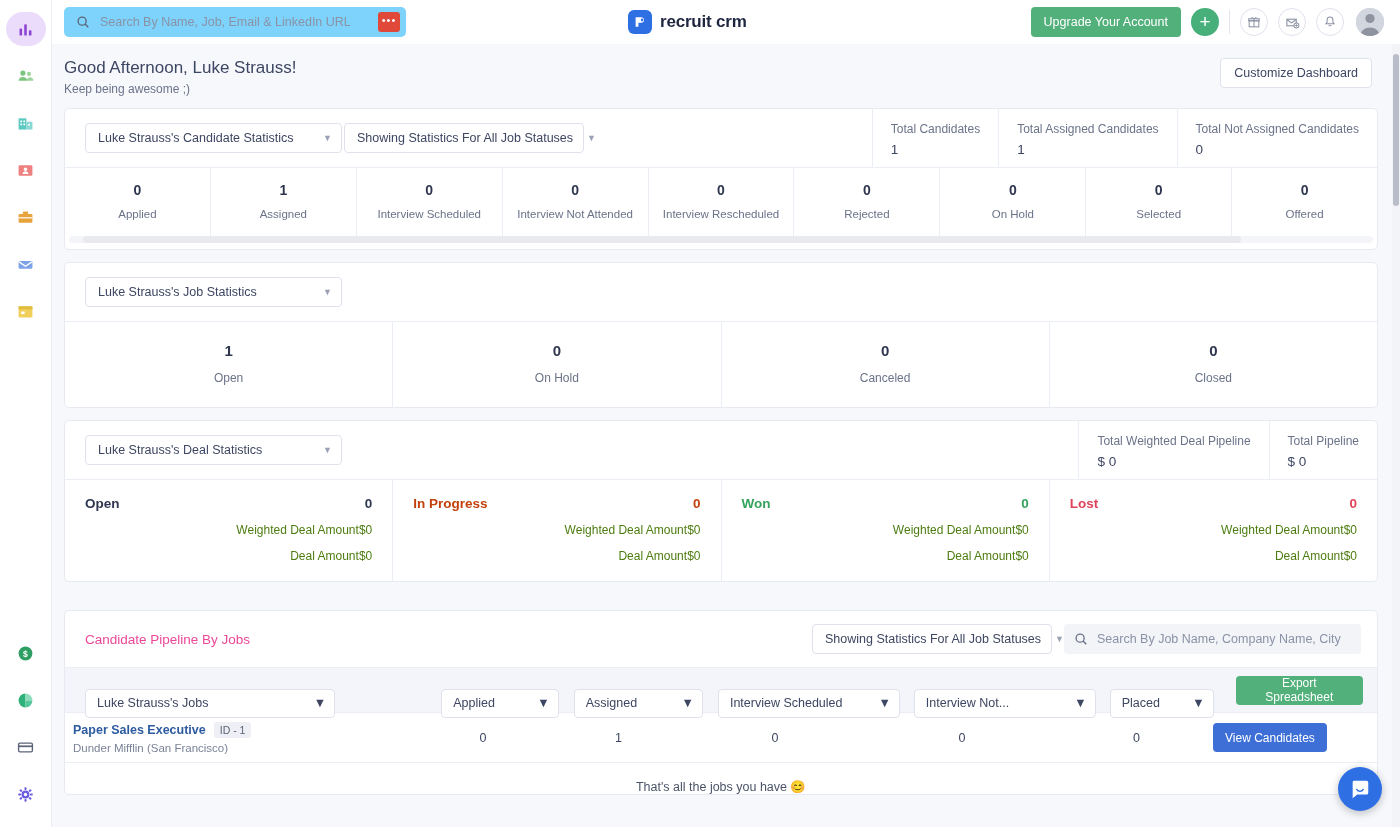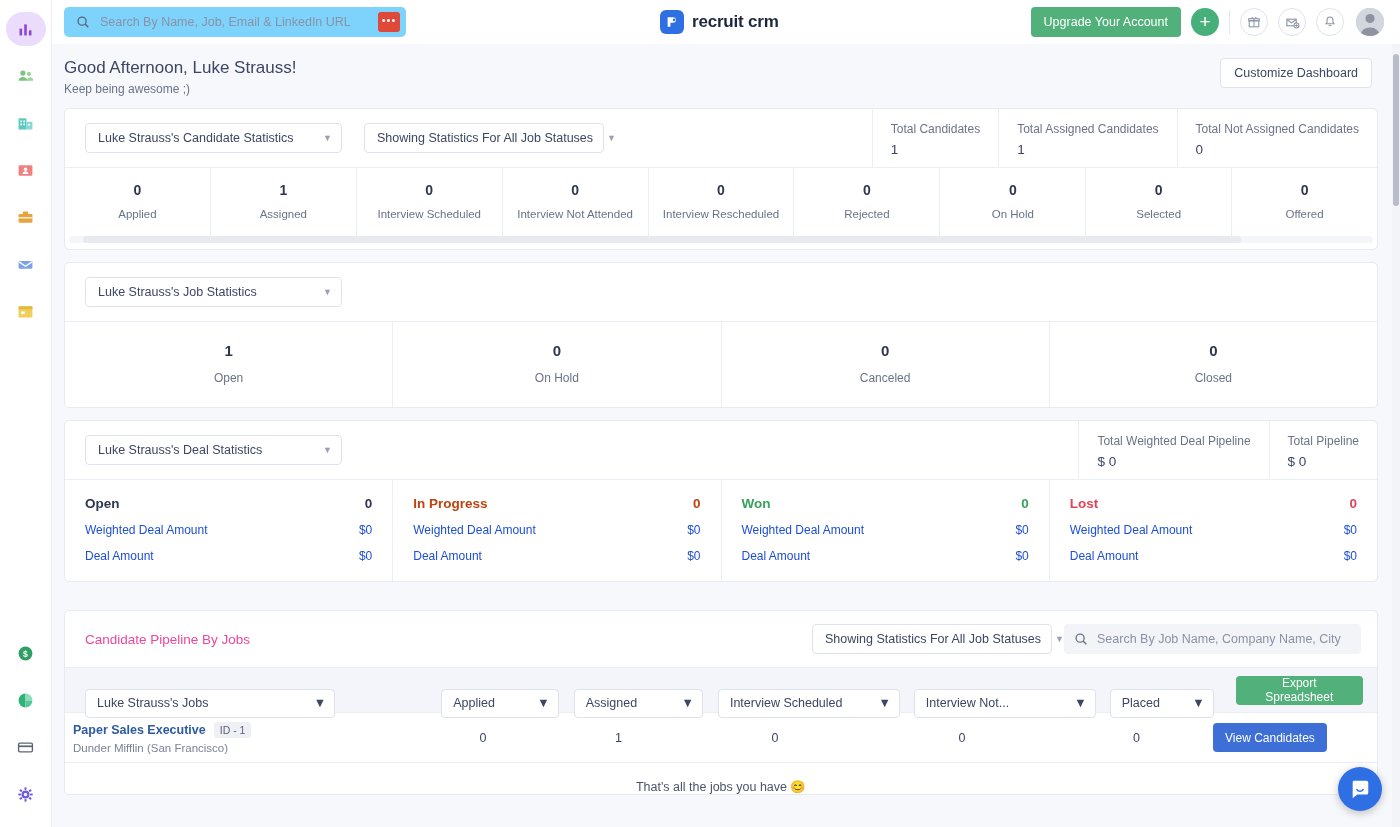--- a/index.html
+++ b/index.html
@@ -42,21 +42,21 @@
     margin-left: 10px;
   }
   #search-input::placeholder { color: #8a92a6; }
   #search-shortcut {
     width: 22px; height: 20px; background: #e0483a; border-radius: 3px;
     display: flex; align-items: center; justify-content: center;
     color: #fff; font-size: 11px; letter-spacing: 1px; line-height: 6px;
     padding-bottom: 5px;
   }
   #brand {
-    position: absolute; left: 608px; top: 0; height: 44px;
+    position: absolute; left: 576px; top: 0; height: 44px;
     display: flex; align-items: center; gap: 8px;
   }
   #brand-mark {
     width: 24px; height: 24px; background: #2f6fe4; border-radius: 6px;
     display: flex; align-items: center; justify-content: center;
   }
   #brand-text { font-size: 17px; font-weight: bold; color: #1f2740; letter-spacing: -0.2px; }
   #topbar-right {
     position: absolute; right: 16px; top: 0; height: 44px;
     display: flex; align-items: center; gap: 10px;
@@ -97,21 +97,21 @@
     background: #fff; border: 1px solid #dfe2ec; border-radius: 4px;
     height: 30px; padding: 0 13px; font-size: 12.5px; color: #3d4662;
     cursor: pointer; font-family: "Liberation Sans", sans-serif;
   }
 
   .card {
     background: #fff; border: 1px solid #e8eaf1; border-radius: 5px;
     margin: 12px 14px 0 12px;
   }
   .card-head { display: flex; align-items: stretch; min-height: 58px; }
-  .card-head-left { display: flex; align-items: center; gap: 22px; padding: 0 0 0 20px; flex: 1 1 auto; }
+  .card-head-left { display: flex; align-items: center; gap: 2px; padding: 0 0 0 20px; flex: 1 1 auto; }
 
   .sel {
     height: 30px; border: 1px solid #dfe2ec; border-radius: 4px; background: #fff;
     display: flex; align-items: center; justify-content: space-between;
     padding: 0 9px 0 12px; font-size: 12.5px; color: #3d4662; cursor: pointer;
     white-space: nowrap;
   }
   .sel .chev { margin-left: 14px; color: #9aa1b4; font-size: 9px; }
 
   .totals { display: flex; }
@@ -147,22 +147,22 @@
   }
   .jobstat-cell:last-child { border-right: 0; }
   .jobstat-num { font-size: 15px; font-weight: bold; color: #2f3650; }
   .jobstat-lbl { font-size: 12px; color: #6b7389; margin-top: 12px; }
 
   .deal-row { display: flex; border-top: 1px solid #eceef5; }
   .deal-cell { flex: 1 1 0; border-right: 1px solid #eceef5; padding: 16px 20px 18px 20px; }
   .deal-cell:last-child { border-right: 0; }
   .deal-top { display: flex; justify-content: space-between; font-size: 13.5px; font-weight: bold; }
   .deal-line {
-    display: flex; justify-content: space-between;
-    font-size: 12px; color: #1d4ed8; margin-top: 12px;
+    display: flex; justify-content: flex-end;
+    font-size: 12px; color: #4d7c0f; margin-top: 12px;
   }
 
   
   #pipe-head {
     display: flex; align-items: center; justify-content: space-between;
     padding: 0 16px 0 20px; height: 56px;
   }
   #pipe-title { font-size: 13.5px; color: #ec4899; }
   #pipe-head-right { display: flex; align-items: center; gap: 12px; }
   #pipe-search {

